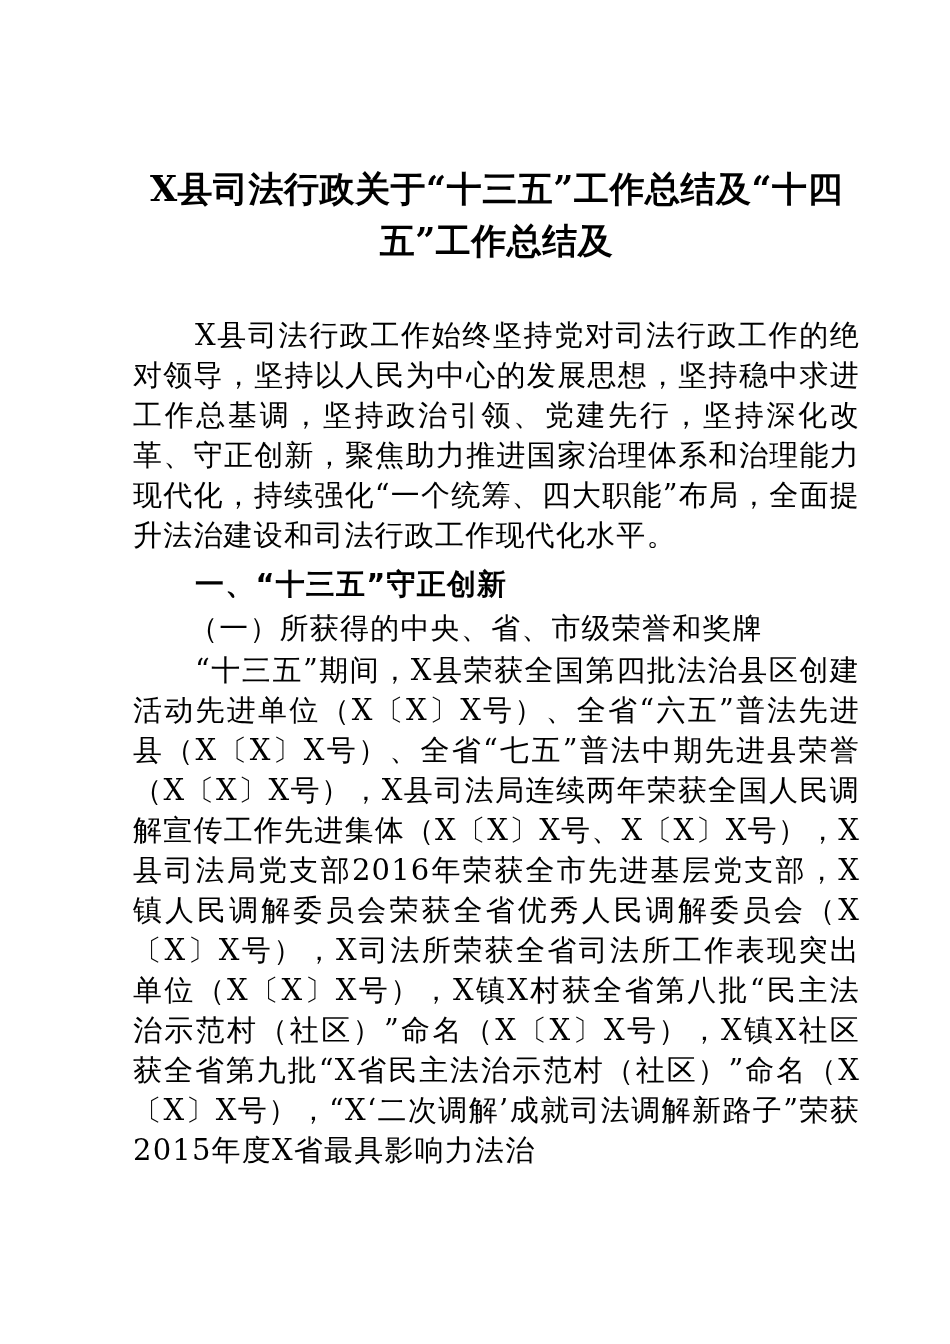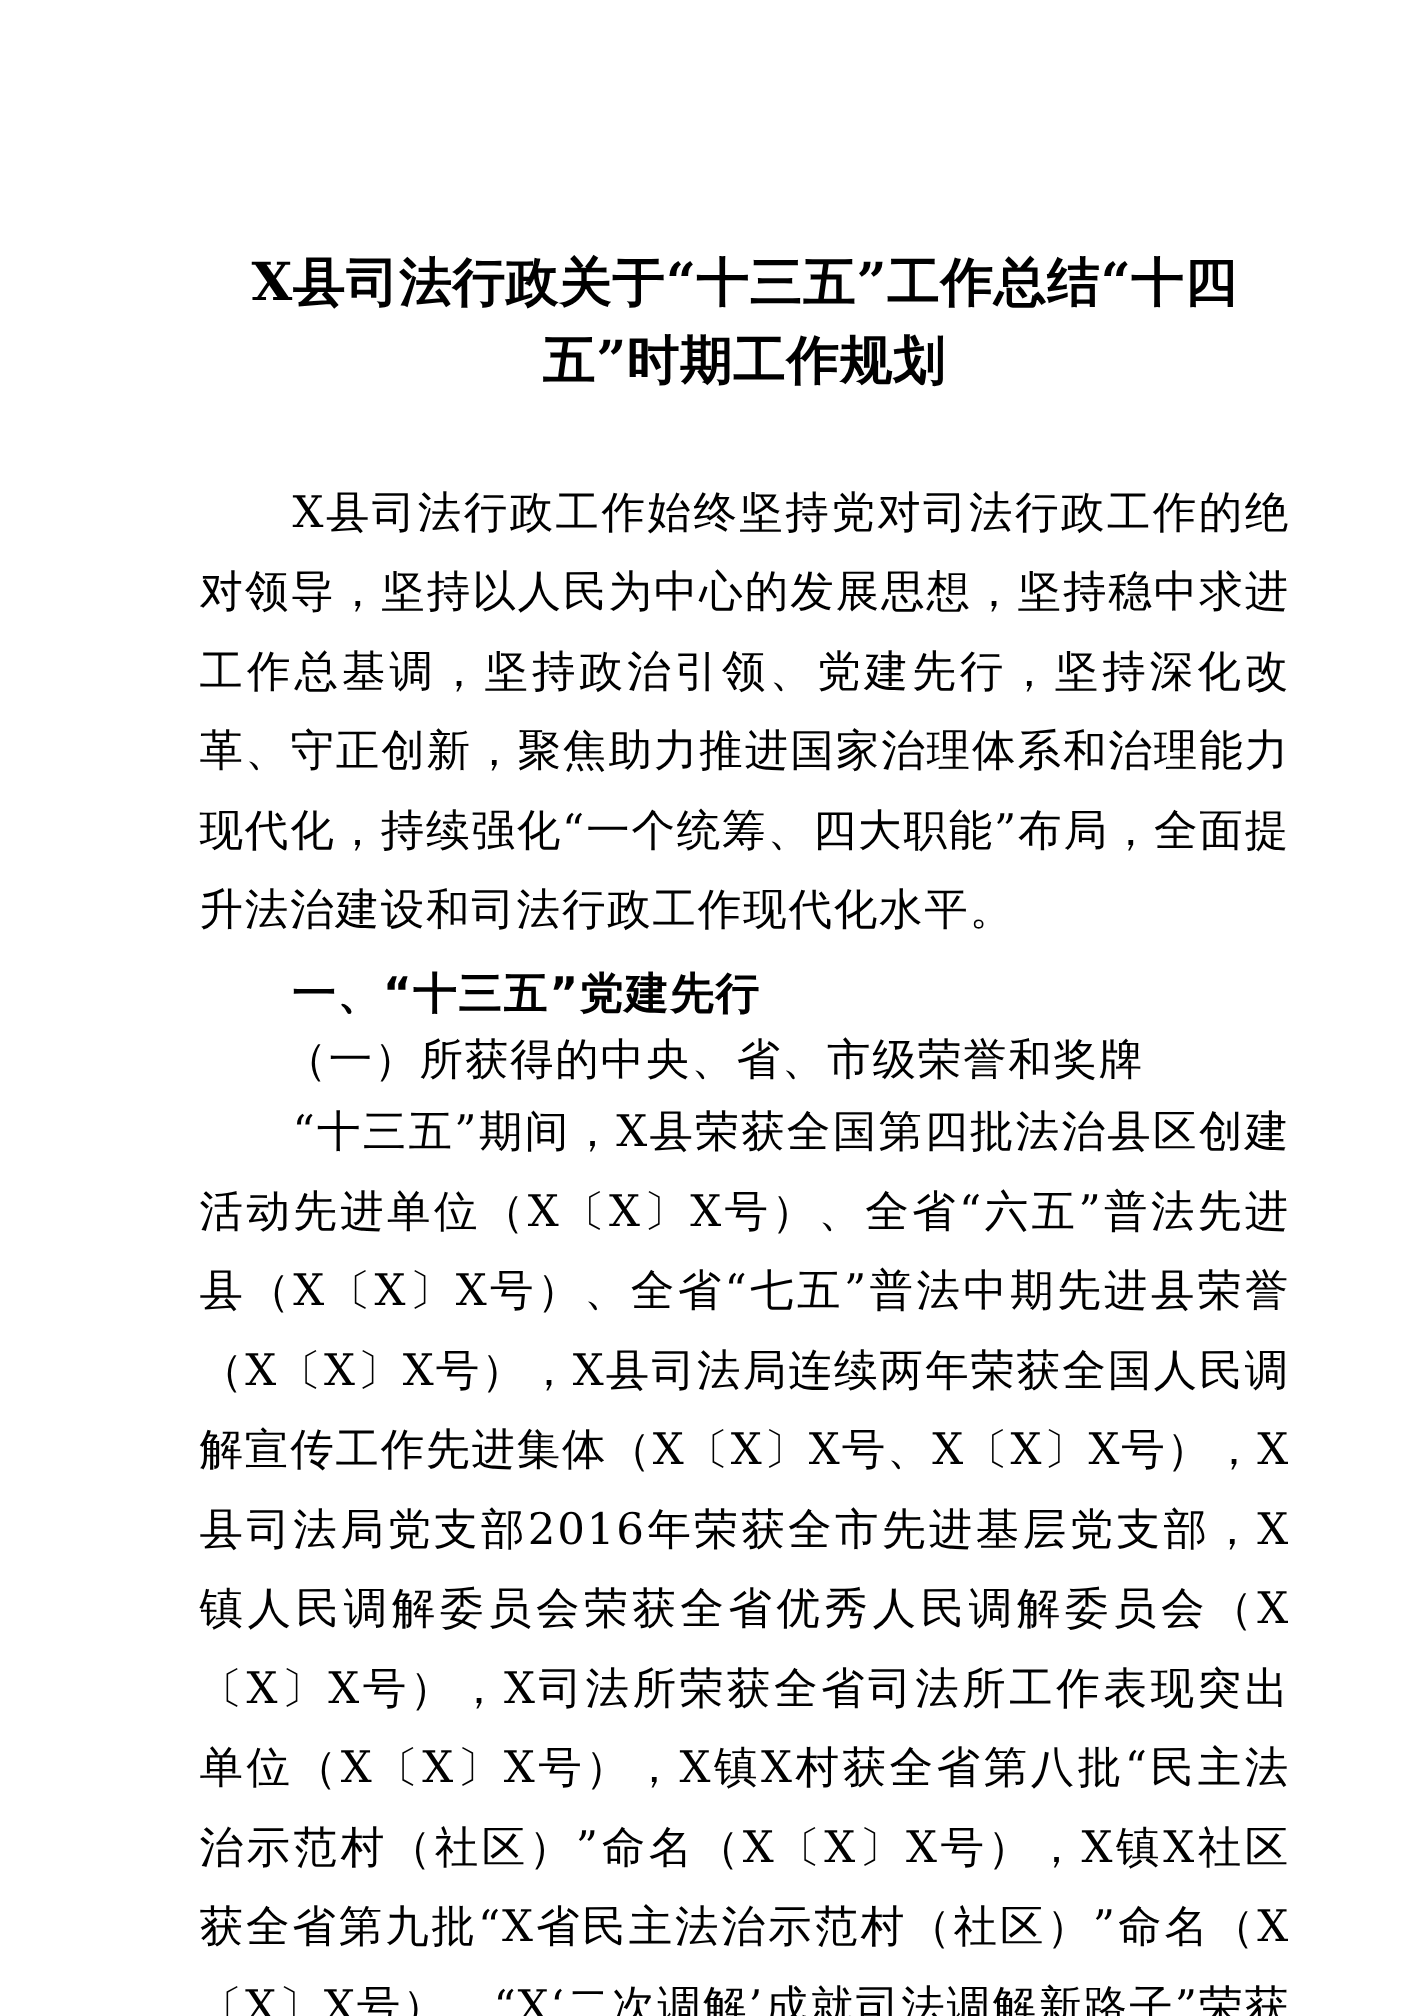--- a/index.html
+++ b/index.html
@@ -34,21 +34,21 @@
     color: #000000;
     margin: 0;
     padding-top: 163px;
     letter-spacing: 0.5px;
   }
 
   
   .para {
     font-family: "DejaVu Serif", "Liberation Serif", serif;
     font-size: 29px;
-    line-height: 53px;
+    line-height: 40px;
     color: #000000;
     margin: 0;
     text-align: justify;
     text-justify: inter-ideograph;
     letter-spacing: 1.2px;
     text-indent: 62px;
     font-weight: 350;
   }
 
   .lead-para {
@@ -83,24 +83,24 @@
   .body-para {
     margin-top: 0;
   }
 </style>
 </head>
 <body>
 
 <div class="page">
   <div class="content">
 
-    <h1 class="doc-title">X县司法行政关于“十三五”工作总结“十四五”时期工作规划</h1>
+    <h1 class="doc-title">X县司法行政关于“十三五”工作总结及“十四五”工作总结及</h1>
 
     <p class="para lead-para">X县司法行政工作始终坚持党对司法行政工作的绝对领导，坚持以人民为中心的发展思想，坚持稳中求进工作总基调，坚持政治引领、党建先行，坚持深化改革、守正创新，聚焦助力推进国家治理体系和治理能力现代化，持续强化“一个统筹、四大职能”布局，全面提升法治建设和司法行政工作现代化水平。</p>
 
-    <p class="h1-sec">一、“十三五”党建先行</p>
+    <p class="h1-sec">一、“十三五”守正创新</p>
 
     <p class="h2-sec">（一）所获得的中央、省、市级荣誉和奖牌</p>
 
     <p class="para body-para">“十三五”期间，X县荣获全国第四批法治县区创建活动先进单位（X〔X〕X号）、全省“六五”普法先进县（X〔X〕X号）、全省“七五”普法中期先进县荣誉（X〔X〕X号），X县司法局连续两年荣获全国人民调解宣传工作先进集体（X〔X〕X号、X〔X〕X号），X县司法局党支部2016年荣获全市先进基层党支部，X镇人民调解委员会荣获全省优秀人民调解委员会（X〔X〕X号），X司法所荣获全省司法所工作表现突出单位（X〔X〕X号），X镇X村获全省第八批“民主法治示范村（社区）”命名（X〔X〕X号），X镇X社区获全省第九批“X省民主法治示范村（社区）”命名（X〔X〕X号），“X‘二次调解’成就司法调解新路子”荣获2015年度X省最具影响力法治</p>
 
   </div>
 </div>
 
 </body></html>

